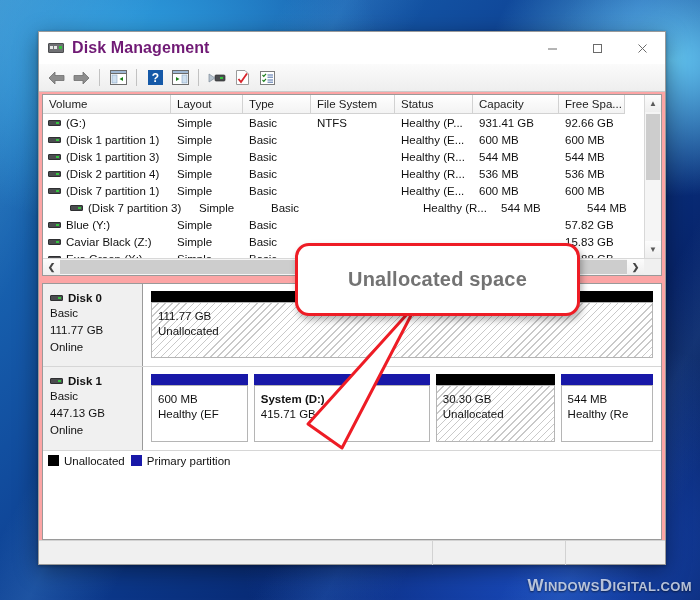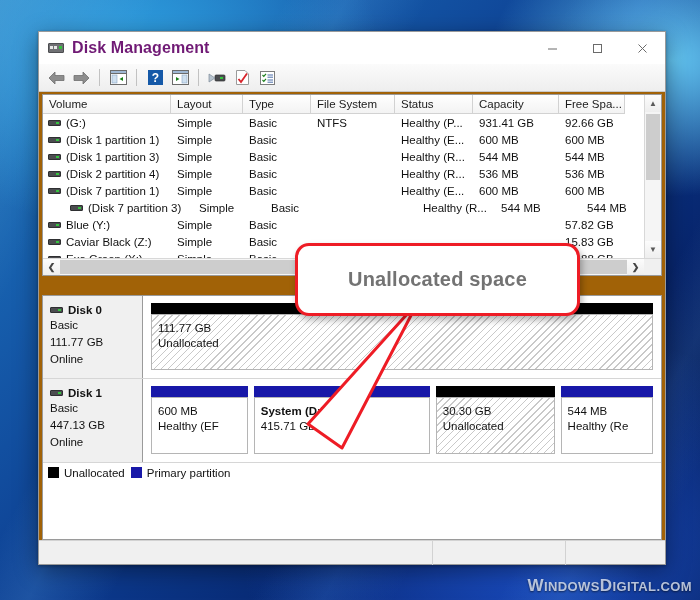--- a/index.html
+++ b/index.html
@@ -89,21 +89,21 @@
     background: linear-gradient(#fbfbfb, #eeeeee);
     border-bottom: 1px solid #c9c9c9;
     display:flex; align-items:center; padding: 0 6px; gap: 3px;
   }
   .tb-btn { width: 22px; height: 22px; display:flex; align-items:center; justify-content:center; }
   .tb-sep { width:1px; height:17px; background:#c2c2c2; margin: 0 4px; }
 
   
   .content {
     flex: 1 1 auto; display:flex; flex-direction:column;
-    background:#a16207; padding: 2px 3px 0 3px; gap: 16px;
+    background:#fca5a5; padding: 2px 3px 0 3px; gap: 4px;
   }
 
   
   .list-pane {
     height: 182px; flex: 0 0 182px;
     background:#fff; border:1px solid #9a9a9a;
     display:flex; flex-direction:column; position:relative;
   }
   .list-body { flex:1 1 auto; display:flex; min-height:0; }
   .list-main { flex:1 1 auto; display:flex; flex-direction:column; min-width:0; }

